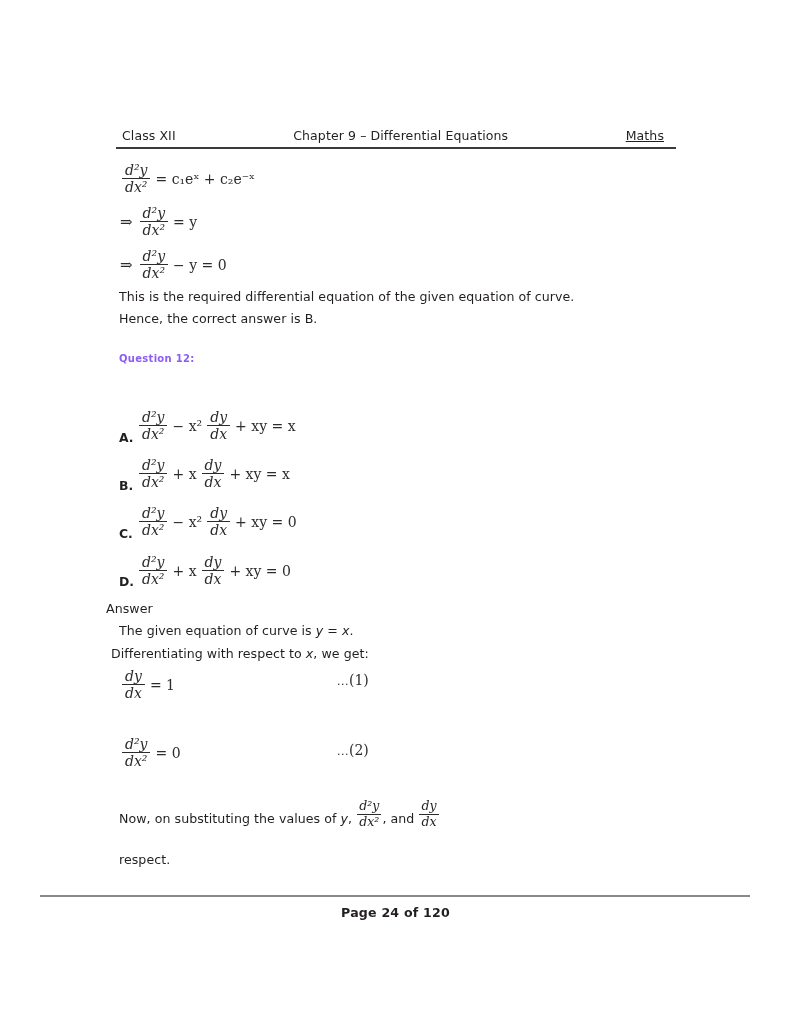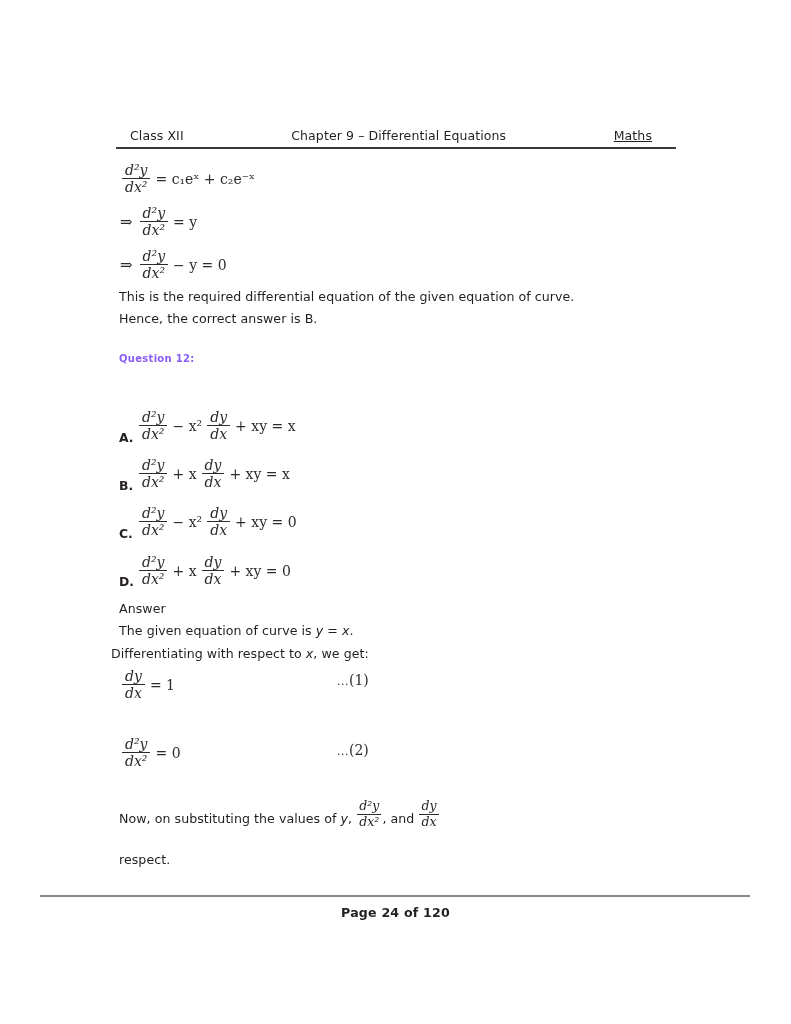--- a/index.html
+++ b/index.html
@@ -29,23 +29,23 @@
     left: 118px;
     top: 128px;
     width: 558px;
     display: flex;
     justify-content: space-between;
     align-items: baseline;
     font-size: 12.5px;
     color: #231f20;
     letter-spacing: 0.1px;
   }
-  .header-left { margin-left: 12px; }
+  .header-left { margin-left: 4px; }
   .header-center { }
-  .header-right { margin-right: 24px; text-decoration: underline; }
+  .header-right { margin-right: 12px; text-decoration: underline; }
 
   .header-rule {
     position: absolute;
     left: 116px;
     top: 147px;
     width: 560px;
     height: 2px;
     background: #3a3a3a;
   }
 
@@ -261,21 +261,21 @@
       <span class="den">dx²</span>
     </span>
     <span class="op">+ x</span>
     <span class="frac">
       <span class="num">dy</span>
       <span class="den">dx</span>
     </span>
     <span class="op">+ xy = 0</span>
   </div>
 
-  <div class="ptext" style="left:119px; top:600px;">Answer</div>
+  <div class="ptext" style="left:106px; top:600px;">Answer</div>
 
   <div class="ptext" style="left:119px; top:622px; width:560px;">
     <span>The given equation of curve is </span><span class="italic">y</span><span> = </span><span class="italic">x</span><span>.</span>
   </div>
 
   <div class="ptext" style="left:111px; top:645px; width:560px;">
     <span>Differentiating with respect to </span><span class="italic">x</span><span>, we get:</span>
   </div>
 
   <div class="mathblock math" style="left:120px; top:669px;">

